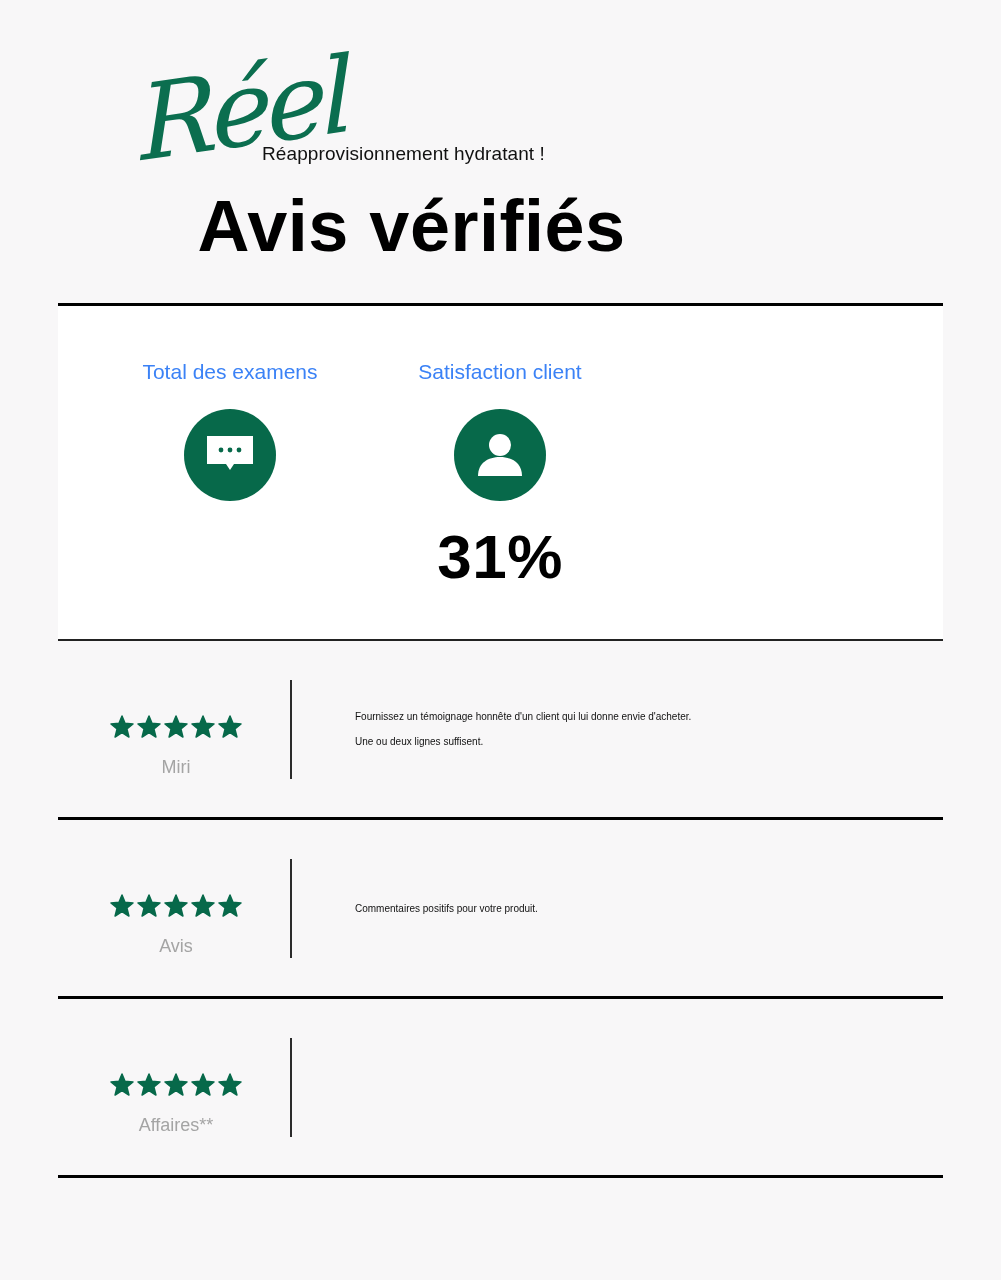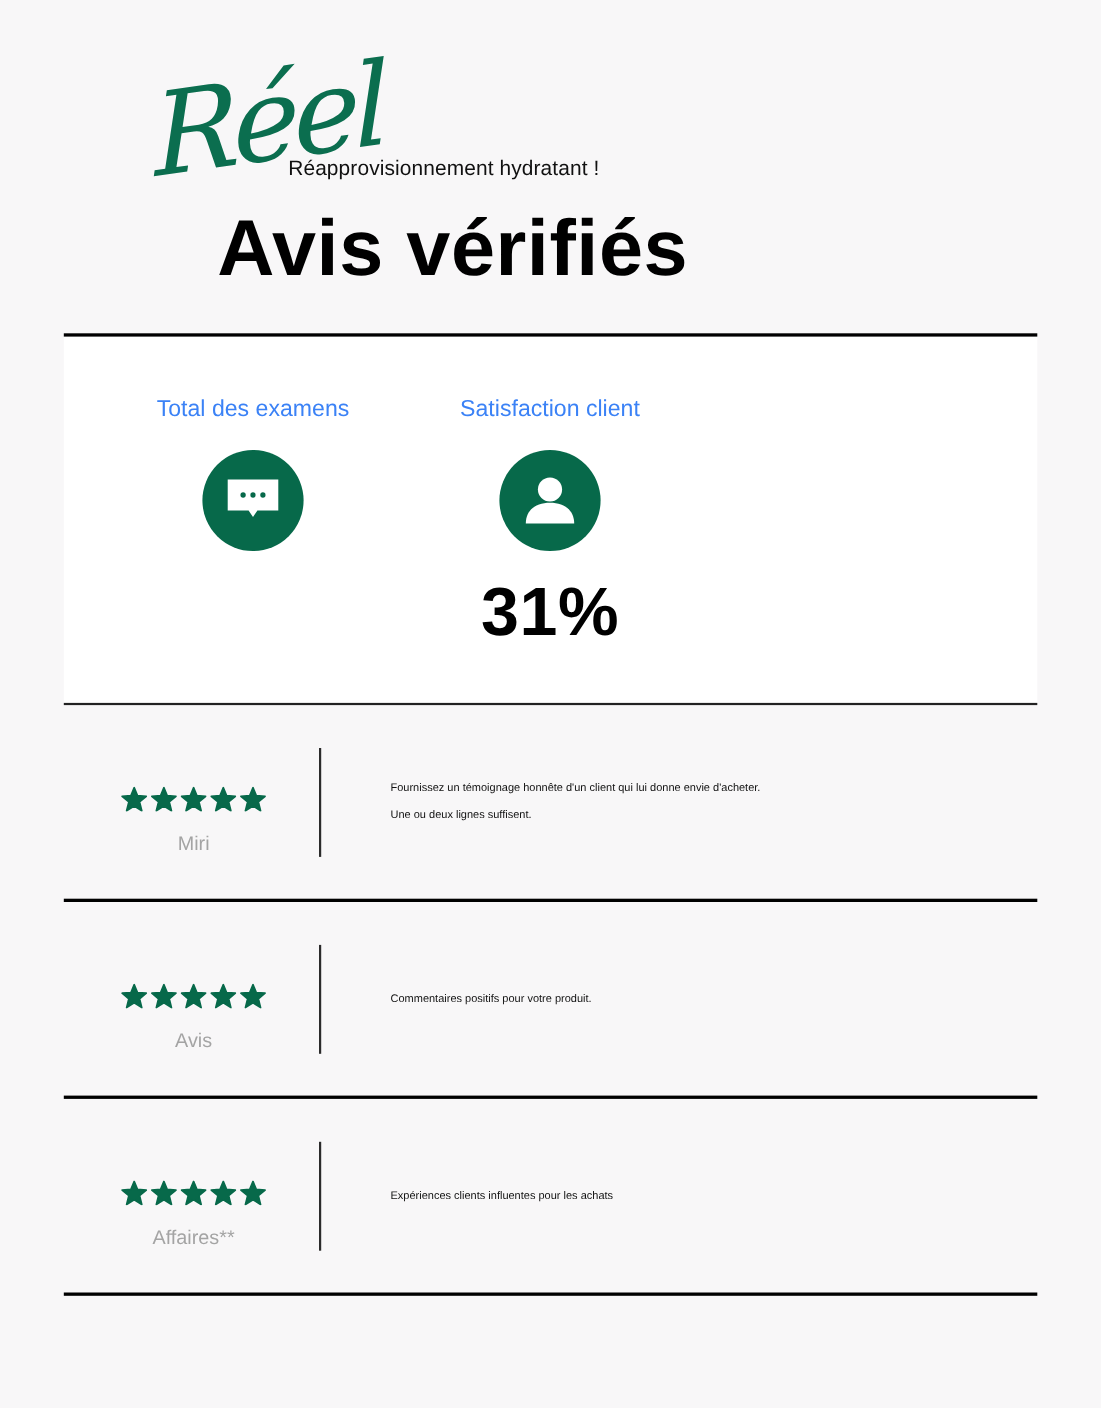--- a/index.html
+++ b/index.html
@@ -259,18 +259,15 @@
         <svg class="star" viewBox="0 0 24 23">
             <path d="M12 1 L15 8.3 L23 8.9 L16.9 14 L18.9 22 L12 17.7 L5.1 22 L7.1 14 L1 8.9 L9 8.3 Z" fill="#07694a" stroke="#07694a" stroke-width="1.5" stroke-linejoin="round"></path>
           </svg>
         <svg class="star" viewBox="0 0 24 23">
             <path d="M12 1 L15 8.3 L23 8.9 L16.9 14 L18.9 22 L12 17.7 L5.1 22 L7.1 14 L1 8.9 L9 8.3 Z" fill="#07694a" stroke="#07694a" stroke-width="1.5" stroke-linejoin="round"></path>
           </svg>
       </div>
       <div class="reviewer">Affaires**</div>
     </div>
     <div class="review-divider"></div>
-    <div class="review-text" style="top:76px;">
-      <div>Expériences clients influentes pour les achats</div>
-    </div>
   </section>
 
 </div>
 
 </body></html>

